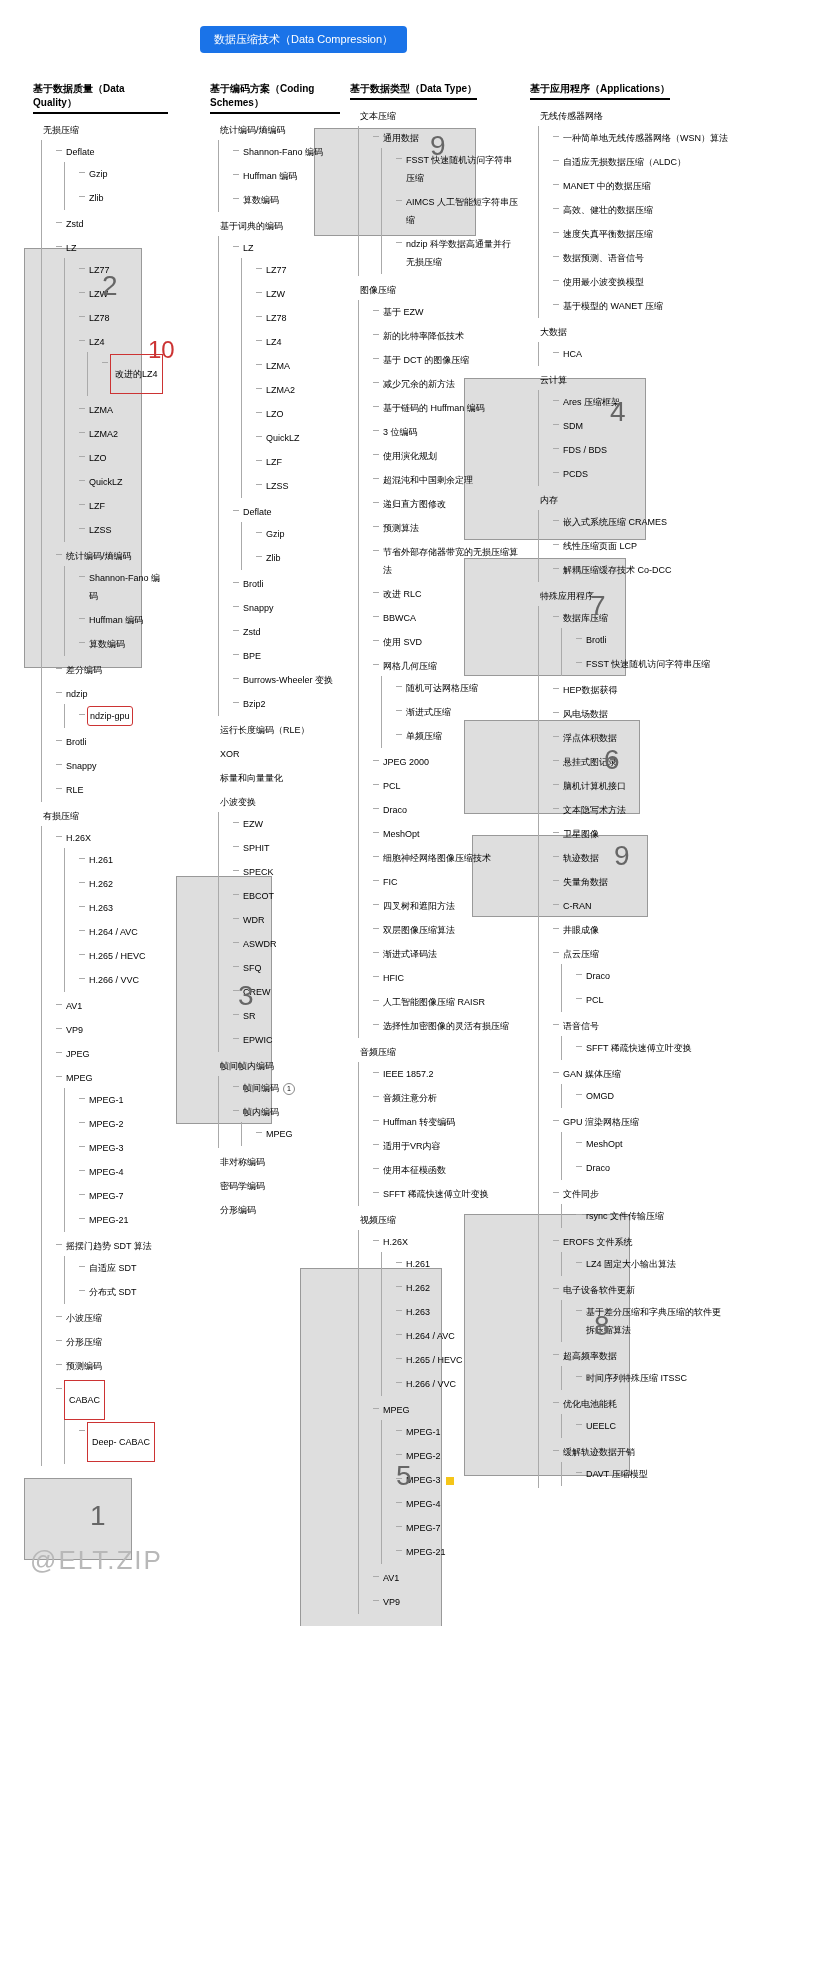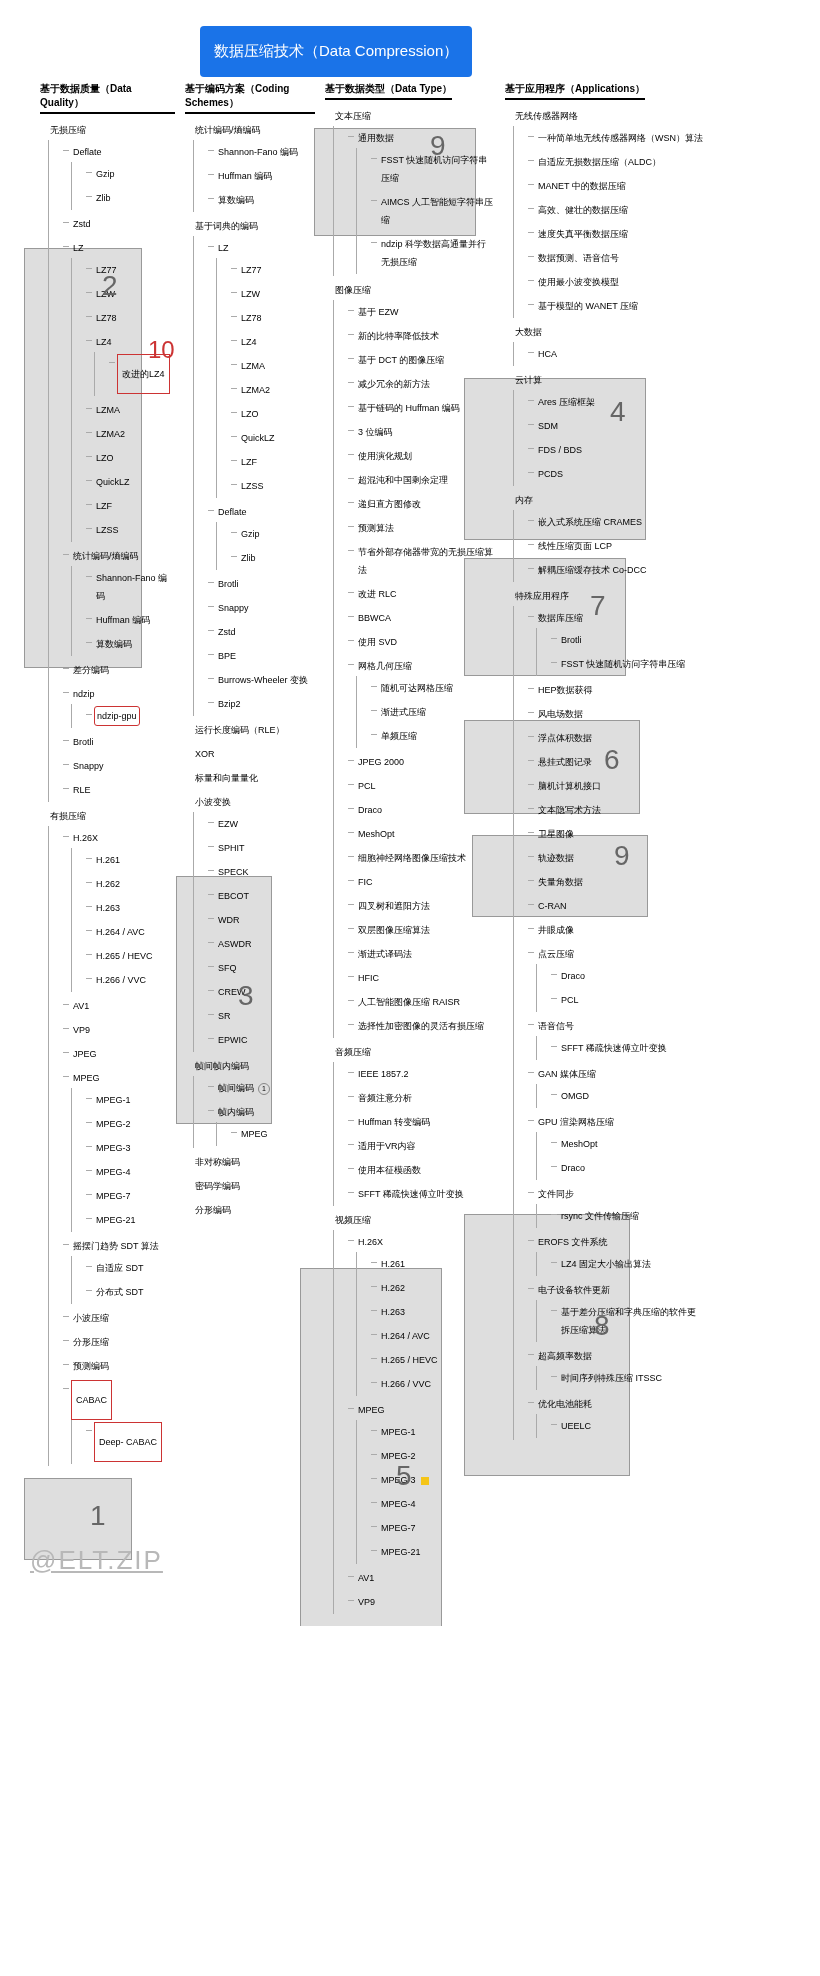--- a/index.html
+++ b/index.html
@@ -7,38 +7,38 @@
   padding: 10px;
   font-family: "PingFang SC", "Microsoft YaHei", sans-serif;
   font-size: 9px;
   background: #fff;
   width: 820px;
   position: relative;
 }
 .root-node {
   background: #1a73e8;
   color: #fff;
-  padding: 16px 14px;
+  padding: 6px 14px;
   border-radius: 4px;
   display: inline-block;
   position: absolute;
   top: 26px;
   left: 200px;
-  font-size: 15px;
+  font-size: 11px;
 }
 .columns {
   display: flex;
   margin-top: 70px;
   position: relative;
 }
 .col {
   margin-right: 10px;
 }
-.col1 { width: 135px; margin-left: 30px; }
-.col2 { width: 130px; }
+.col1 { width: 135px; margin-left: 23px; }
+.col2 { width: 130px; margin-left: 32px; }
 .col3 { width: 170px; }
 .col4 { width: 200px; }
 
 .cat-header {
   font-weight: bold;
   font-size: 10px;
   border-bottom: 2px solid #000;
   padding: 2px 0;
   margin-bottom: 4px;
   display: inline-block;
@@ -90,21 +90,20 @@
   font-size: 24px;
   position: absolute;
 }
 .watermark {
   position: absolute;
   bottom: 50px;
   left: 30px;
   font-size: 26px;
   color: #b8b8b8;
   letter-spacing: 2px;
-  text-decoration: underline;
 }
 .badge-circle {
   display: inline-block;
   width: 10px;
   height: 10px;
   border: 1px solid #888;
   border-radius: 50%;
   font-size: 7px;
   text-align: center;
   line-height: 10px;
@@ -507,20 +506,25 @@
         <li><span class="node">超高频率数据</span>
           <ul>
                 <li><span class="node">时间序列特殊压缩 ITSSC</span></li>
               </ul>
         </li>
         <li><span class="node">优化电池能耗</span>
           <ul>
                 <li><span class="node">UEELC</span></li>
               </ul>
         </li>
+        <li><span class="node">缓解轨迹数据开销</span>
+          <ul>
+                <li><span class="node">DAVT 压缩模型</span></li>
+              </ul>
+        </li>
       </ul>
     </li>
   </ul>
 </div>
 
 </div>
 
 <div class="watermark">@ELT.ZIP</div>
 
 </body></html>

